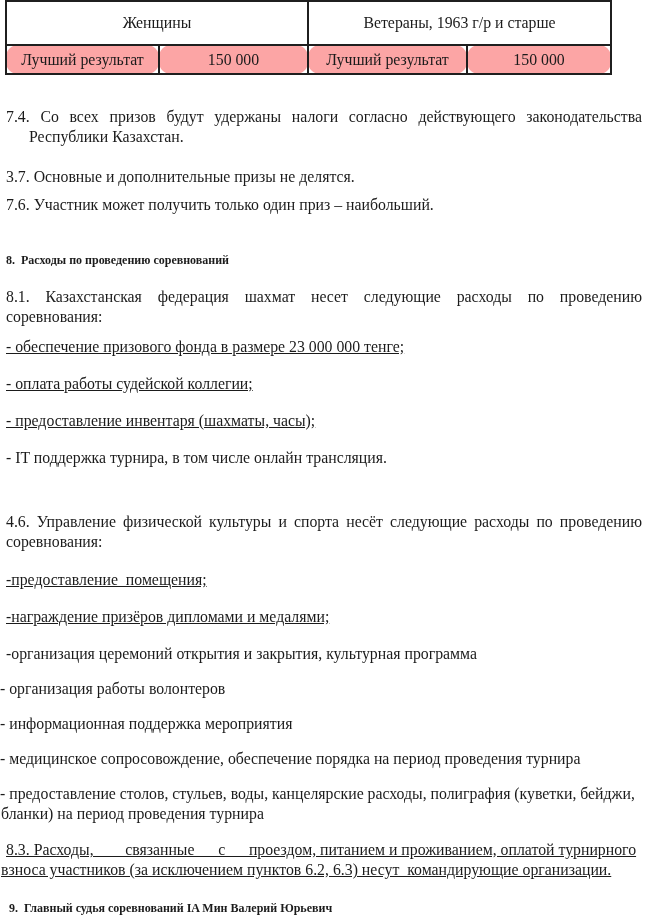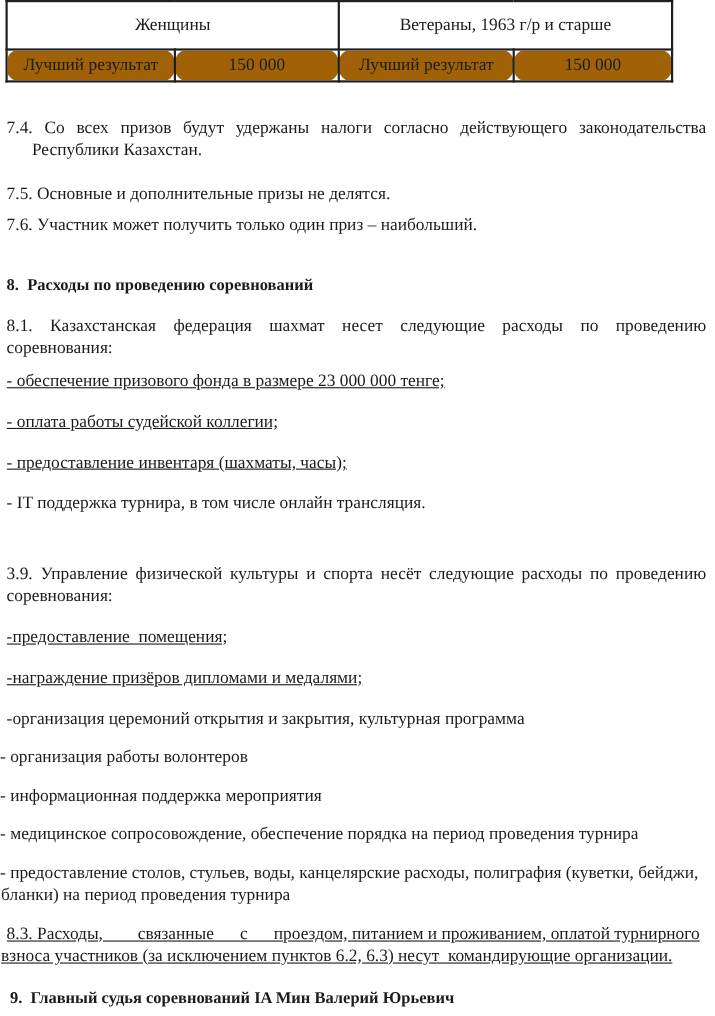--- a/index.html
+++ b/index.html
@@ -8,27 +8,27 @@
     background:#ffffff;color:#1b1b1b;
     font-family:"Liberation Serif","DejaVu Serif",serif;
     font-size:15.8px;
   }
   .page{padding:0 8px 0 6px;box-sizing:border-box;width:650px;}
 
   
   .tbl{border-collapse:collapse;table-layout:fixed;width:605px;margin-left:-1px;margin-bottom:32px;}
   .tbl td{border:2px solid #1f1f1f;text-align:center;vertical-align:middle;padding:0;overflow:hidden;}
   .tbl tr.hdr td{height:42px;background:#ffffff;border-radius:20px;}
-  .tbl tr.sub td{height:27px;background:#a16207;border-radius:12px;}
+  .tbl tr.sub td{height:27px;background:#fca5a5;border-radius:12px;}
   col.c1{width:153px;} col.c2{width:149px;} col.c3{width:159px;} col.c4{width:144px;}
 
   
   .line{white-space:pre;line-height:20px;overflow:hidden;}
   .jline{white-space:normal;text-align:justify;text-align-last:justify;line-height:20px;}
-  .b{font-weight:700;font-size:15px;line-height:22px;}
+  .b{font-weight:700;font-size:12px;line-height:22px;}
 
   
   .ind23{margin-left:23px;font-family:Liberation Serif, serif;}
   .ml4{margin-left:0;}
   .ml3{margin-left:3px;}
   .mlneg6{margin-left:-6px;}
   .mlneg5{margin-left:-5px;}
 
   
   .mb8{margin-bottom:8px;}   .mb10{margin-bottom:10px;}
@@ -61,40 +61,40 @@
         <td>150 000</td>
       </tr>
     </tbody>
   </table>
 
   <div class="mb20">
     <div class="jline">7.4. Со всех призов будут удержаны налоги согласно действующего законодательства</div>
     <div class="line ind23">Республики Казахстан.</div>
   </div>
 
-  <div class="line mb8">7.5. Основные и дополнительные призы не делятся.</div>
+  <div class="line mb8">3.7. Основные и дополнительные призы не делятся.</div>
 
   <div class="line mb34">7.6. Участник может получить только один приз – наибольший.</div>
 
   <div class="line b mb16">8.  Расходы по проведению соревнований</div>
 
   <div class="mb10">
     <div class="jline ml4">8.1. Казахстанская федерация шахмат несет следующие расходы по проведению</div>
     <div class="line">соревнования:</div>
   </div>
 
   <div>
     <div class="line mb17">- обеспечение призового фонда в размере 23 000 000 тенге;</div>
     <div class="line mb17">- оплата работы судейской коллегии;</div>
     <div class="line mb17">- предоставление инвентаря (шахматы, часы);</div>
     <div class="line mb44">- IT поддержка турнира, в том числе онлайн трансляция.</div>
   </div>
 
   <div class="mb18">
-    <div class="jline">3.9. Управление физической культуры и спорта несёт следующие расходы по проведению</div>
+    <div class="jline">4.6. Управление физической культуры и спорта несёт следующие расходы по проведению</div>
     <div class="line">соревнования:</div>
   </div>
 
   <div>
     <div class="line ml4 mb17">-предоставление  помещения;</div>
     <div class="line ml4 mb17">-награждение призёров дипломами и медалями;</div>
     <div class="line ml4 mb15">-организация церемоний открытия и закрытия, культурная программа</div>
   </div>
 
   <div>

